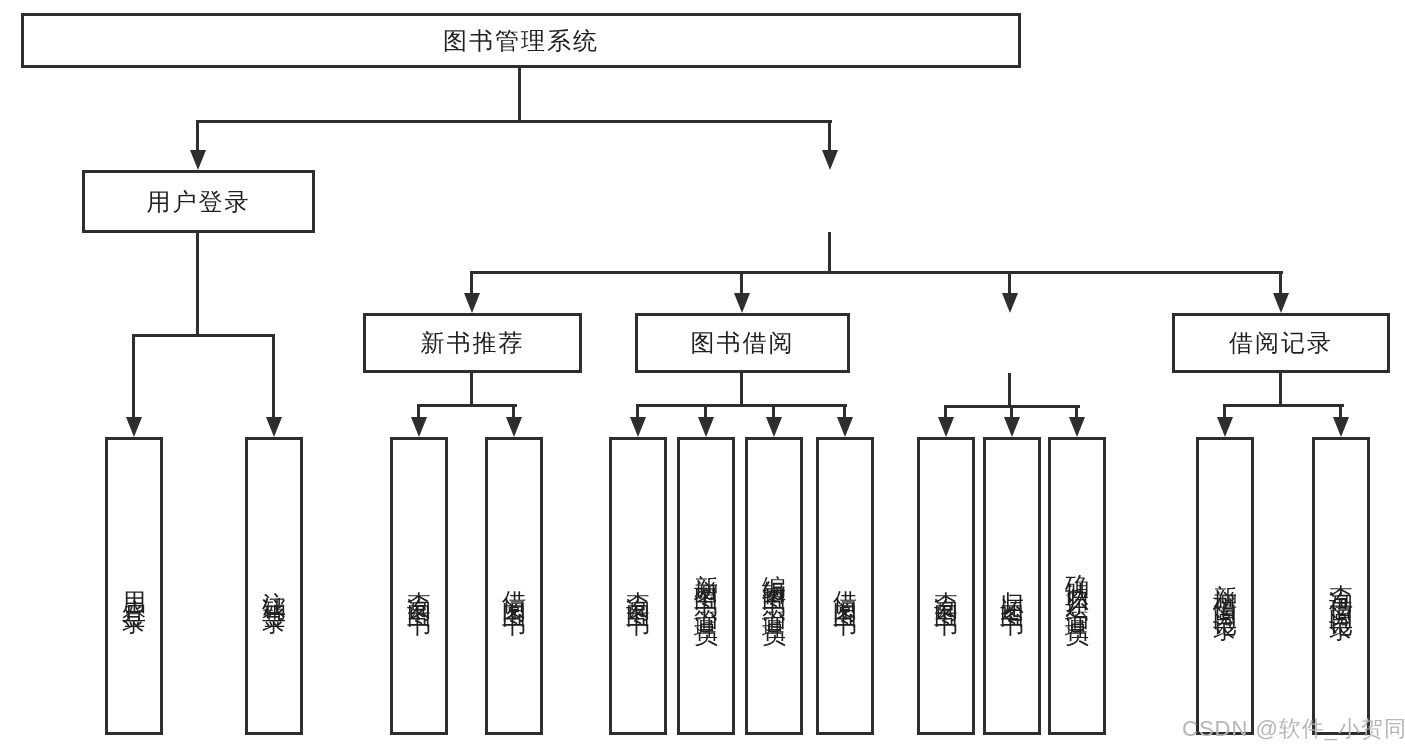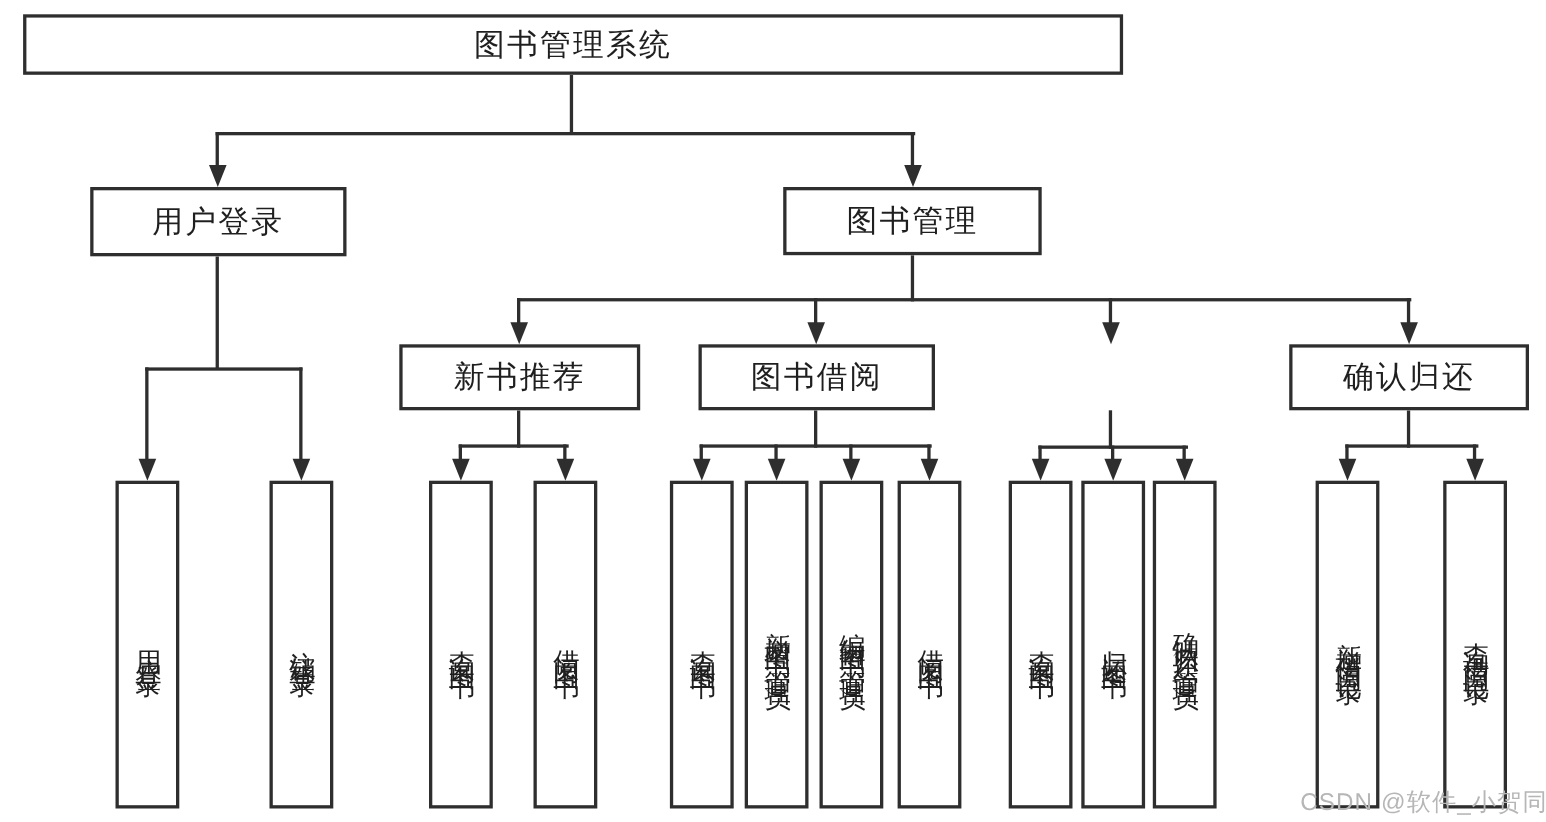--- a/index.html
+++ b/index.html
@@ -10,21 +10,21 @@
     font-family:"Liberation Sans","DejaVu Sans",sans-serif;
     overflow:hidden;
   }
   .box{
     position:absolute;
     box-sizing:border-box;
     border:3px solid #2e2e2e;
     background:#ffffff;
     display:flex;align-items:center;justify-content:center;
     color:#1f1f1f;
-    font-size:28px;
+    font-size:24px;
     letter-spacing:2px;
     z-index:2;
   }
   .leaf{
     display:block;
     writing-mode:vertical-lr;
     text-orientation:mixed;
     text-align:center;
     line-height:52px;      
     font-size:24px;
@@ -57,21 +57,20 @@
   <div class="box" style="left:21px;top:13px;width:1000px;height:55px">图书管理系统</div>
 
   <div class="v" style="left:518px;top:68px;height:54px"></div>
   <div class="h" style="left:196px;top:120px;width:636px"></div>
   <div class="v" style="left:196px;top:120px;height:32px"></div>
   <div class="arrow" style="left:190px;top:150px"></div>
   <div class="v" style="left:828px;top:120px;height:32px"></div>
   <div class="arrow" style="left:822px;top:150px"></div>
 
   <div class="box" style="left:82px;top:170px;width:233px;height:63px">用户登录</div>
-  <div class="box" style="left:712px;top:170px;width:235px;height:62px">图书管理</div>
 
   <div class="v" style="left:196px;top:233px;height:103px"></div>
   <div class="h" style="left:132px;top:334px;width:143px"></div>
   <div class="v" style="left:132px;top:334px;height:85px"></div>
   <div class="arrow" style="left:126px;top:417px"></div>
   <div class="v" style="left:272px;top:334px;height:85px"></div>
   <div class="arrow" style="left:266px;top:417px"></div>
 
   <div class="v" style="left:828px;top:232px;height:42px"></div>
   <div class="h" style="left:470px;top:271px;width:813px"></div>
@@ -79,21 +78,21 @@
   <div class="arrow" style="left:464px;top:293px"></div>
   <div class="v" style="left:740px;top:271px;height:24px"></div>
   <div class="arrow" style="left:734px;top:293px"></div>
   <div class="v" style="left:1008px;top:271px;height:24px"></div>
   <div class="arrow" style="left:1002px;top:293px"></div>
   <div class="v" style="left:1279px;top:271px;height:24px"></div>
   <div class="arrow" style="left:1273px;top:293px"></div>
 
   <div class="box" style="left:635px;top:313px;width:215px;height:60px">图书借阅</div>
   <div class="box" style="left:363px;top:313px;width:219px;height:60px">新书推荐</div>
-  <div class="box" style="left:1172px;top:313px;width:218px;height:60px">确认归还</div>
+  <div class="box" style="left:1172px;top:313px;width:218px;height:60px">借阅记录</div>
 
   <div class="v" style="left:470px;top:373px;height:34px"></div>
   <div class="h" style="left:417px;top:404px;width:100px"></div>
   <div class="v" style="left:417px;top:404px;height:15px"></div>
   <div class="arrow" style="left:411px;top:417px"></div>
   <div class="v" style="left:512px;top:404px;height:15px"></div>
   <div class="arrow" style="left:506px;top:417px"></div>
 
   <div class="v" style="left:740px;top:373px;height:34px"></div>
   <div class="h" style="left:636px;top:404px;width:211px"></div>

